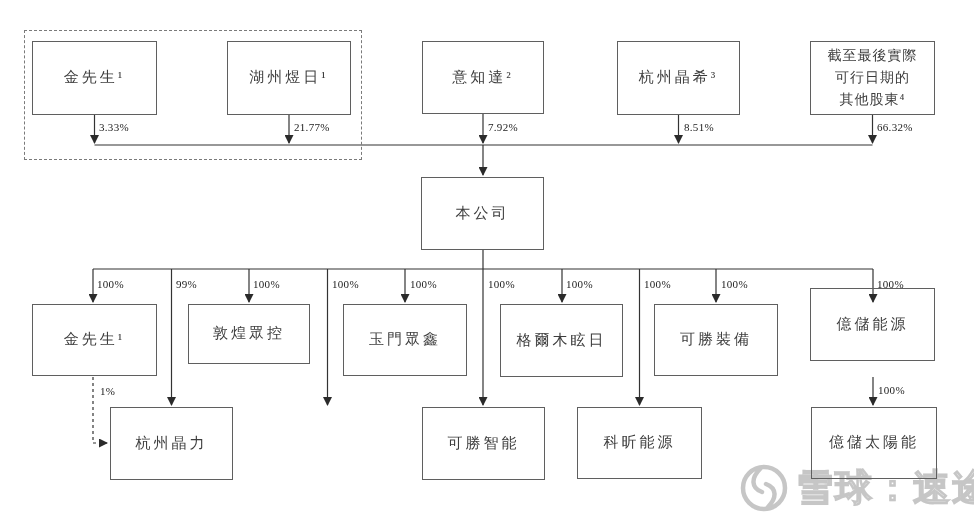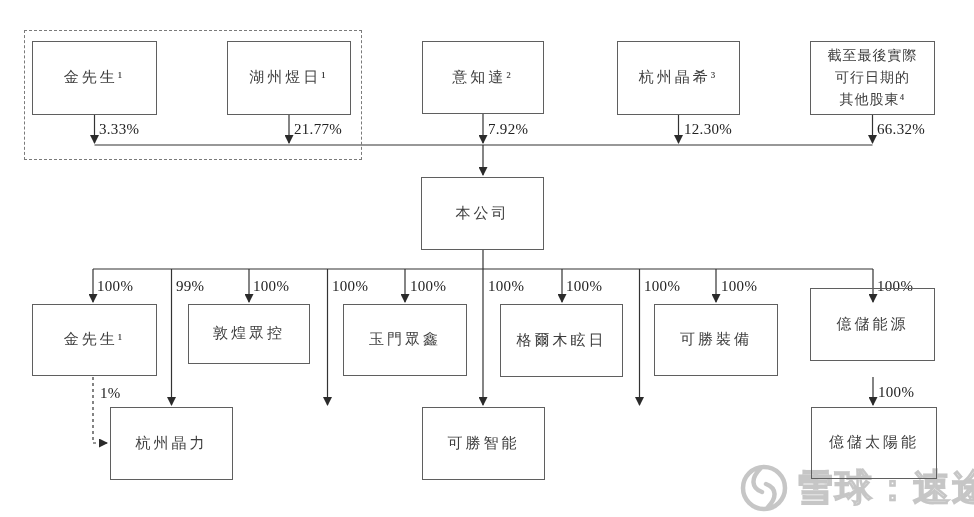--- a/index.html
+++ b/index.html
@@ -26,21 +26,21 @@
     line-height:1.55;
   }
   .box.small span{font-size:14px;letter-spacing:1px;}
   .dashed-group{
     position:absolute;
     border:1px dashed #7a7a7a;
     box-sizing:border-box;
   }
   .pct{
     position:absolute;
-    font-size:15px;
+    font-size:11px;
     color:#222222;
     letter-spacing:0.3px;
     white-space:nowrap;
   }
   #connectors{position:absolute;left:0;top:0;}
   #watermark{
     position:absolute;
     left:738px;top:462px;
     display:flex;align-items:center;
     z-index:0;
@@ -126,21 +126,21 @@
     </div>
   <div class="box small" style="left:810px;top:41px;width:125px;height:74px">
     <span>截至最後實際
 可行日期的
 其他股東⁴</span>
     </div>
 
   <div class="pct" style="left:99px;top:121px">3.33%</div>
   <div class="pct" style="left:294px;top:121px">21.77%</div>
   <div class="pct" style="left:488px;top:121px">7.92%</div>
-  <div class="pct" style="left:684px;top:121px">12.30%</div>
+  <div class="pct" style="left:684px;top:121px">8.51%</div>
   <div class="pct" style="left:877px;top:121px">66.32%</div>
 
   <div class="box" style="left:421px;top:177px;width:123px;height:73px">
     <span>本公司</span>
     </div>
 
   <div class="pct" style="left:97px;top:278px">100%</div>
   <div class="pct" style="left:176px;top:278px">99%</div>
   <div class="pct" style="left:253px;top:278px">100%</div>
   <div class="pct" style="left:332px;top:278px">100%</div>
@@ -172,17 +172,20 @@
 
   <div class="pct" style="left:100px;top:385px">1%</div>
   <div class="pct" style="left:878px;top:384px">100%</div>
 
   <div class="box" style="left:110px;top:407px;width:123px;height:73px">
     <span>杭州晶力</span>
     </div>
   <div class="box" style="left:422px;top:407px;width:123px;height:73px">
     <span>可勝智能</span>
     </div>
+  <div class="box" style="left:577px;top:407px;width:125px;height:72px">
+    <span>科昕能源</span>
+    </div>
   <div class="box" style="left:811px;top:407px;width:126px;height:72px">
     <span>億儲太陽能</span>
     </div>
 
 </div>
 
 </body></html>

